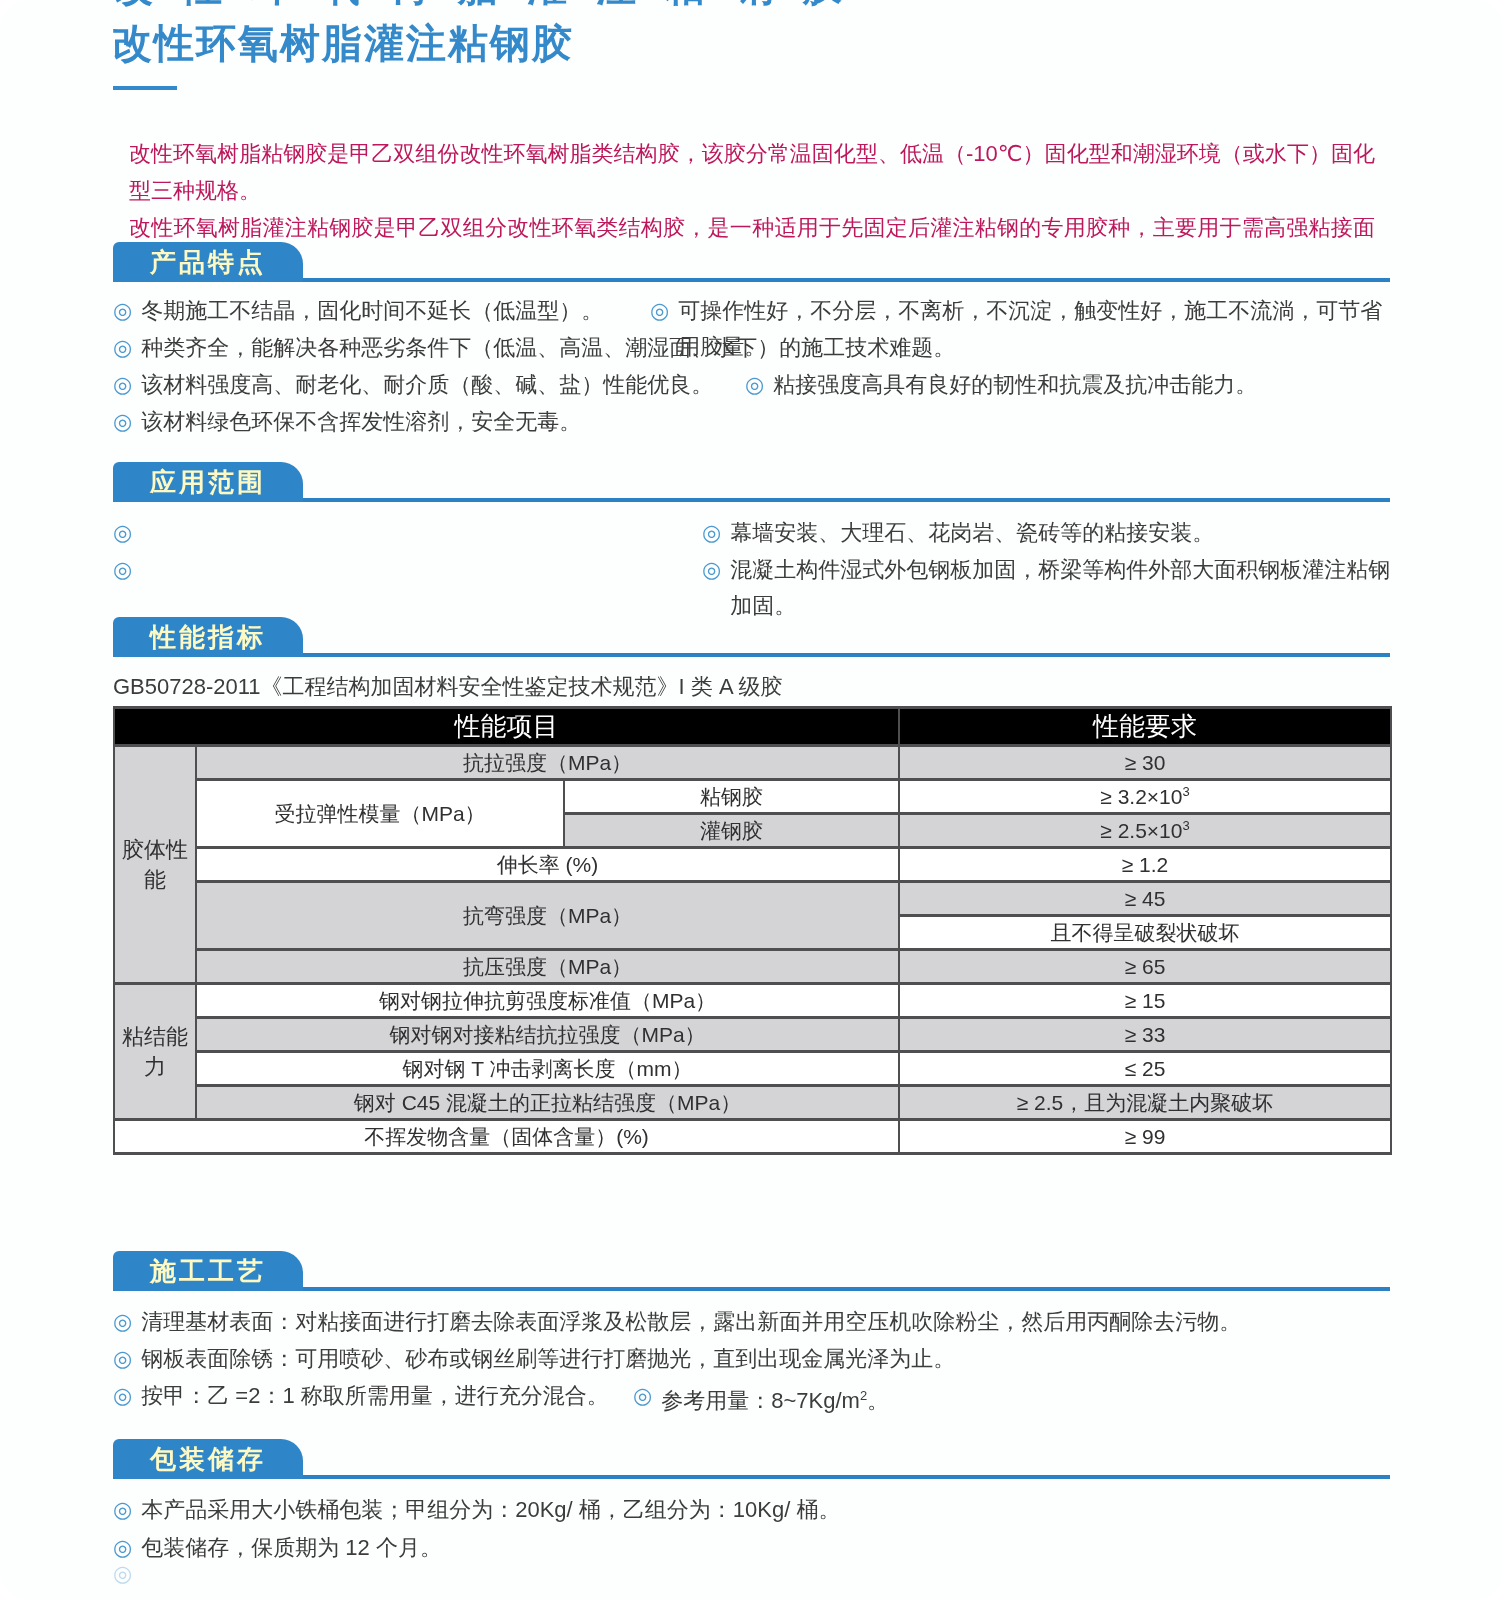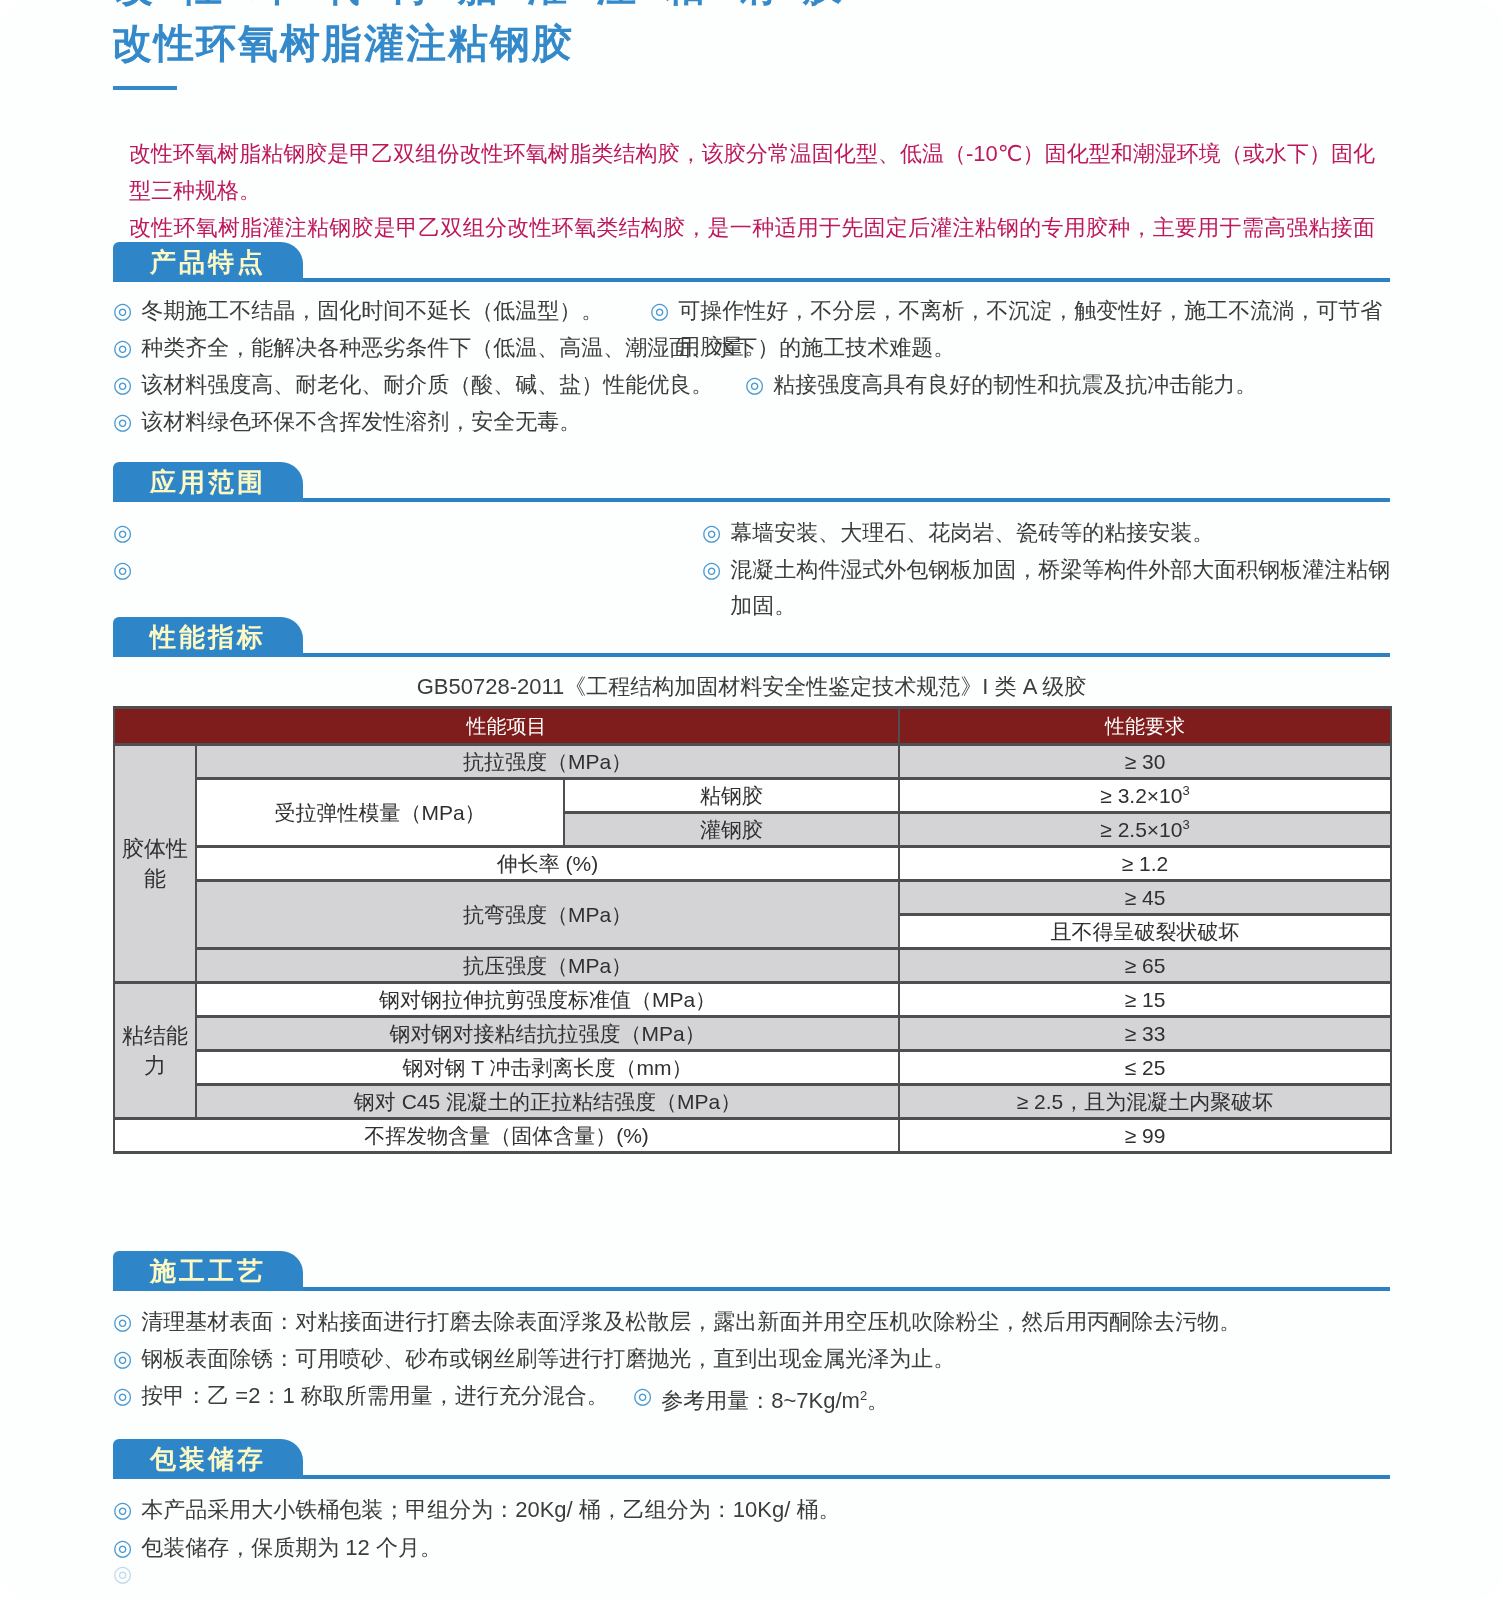--- a/index.html
+++ b/index.html
@@ -29,30 +29,30 @@
 
   .b-row { position:absolute; left:113px; width:1280px; display:flex; font-size:22px; line-height:36px; }
   .b-item { display:flex; align-items:flex-start; }
   .bullet { color:#4a99d0; font-size:22px; flex:0 0 auto; margin-right:9px; }
   .b-text { color:#3c3c3c; }
   .b-left-537 { flex:0 0 537px; }
   .b-left-632 { flex:0 0 632px; }
   .b-left-589 { flex:0 0 589px; }
   .b-left-520 { flex:0 0 520px; }
 
-  .tbl-caption { position:absolute; top:672px; left:113px; width:1277px; text-align:center;
+  .tbl-caption { position:absolute; top:672px; left:113px; width:1277px; 
     font-size:22px; color:#3c3c3c; }
 
   table.perf { position:absolute; top:706px; left:113px; width:1277px;
     border-collapse:collapse; table-layout:fixed; font-size:21px; color:#303032; }
   table.perf th, table.perf td {
     border:2px solid #4f4f52; border-top-width:3px; border-bottom-width:3px;
     text-align:center; vertical-align:middle; padding:0 4px; overflow:hidden;
   }
-  table.perf th { background:#7f1d1d; color:#ffffff; font-weight:400; font-size:20px; height:34px; }
+  table.perf th { background:#000000; color:#ffffff; font-weight:400; font-size:26px; height:34px; }
   table.perf td { height:31px; }
   td.gray { background:#d4d4d6; }
   td.white { background:#ffffff; }
   td.group-cell { background:#d4d4d6; font-size:22px; line-height:30px; padding:0 14px;margin-top:8px; }
   sup.sp { font-size:13px; }
 
   .ghost-bullet { position:absolute; left:113px; top:1561px; color:#4a99d0; opacity:0.35; font-size:22px; }
 </style>
 </head>
 <body>

